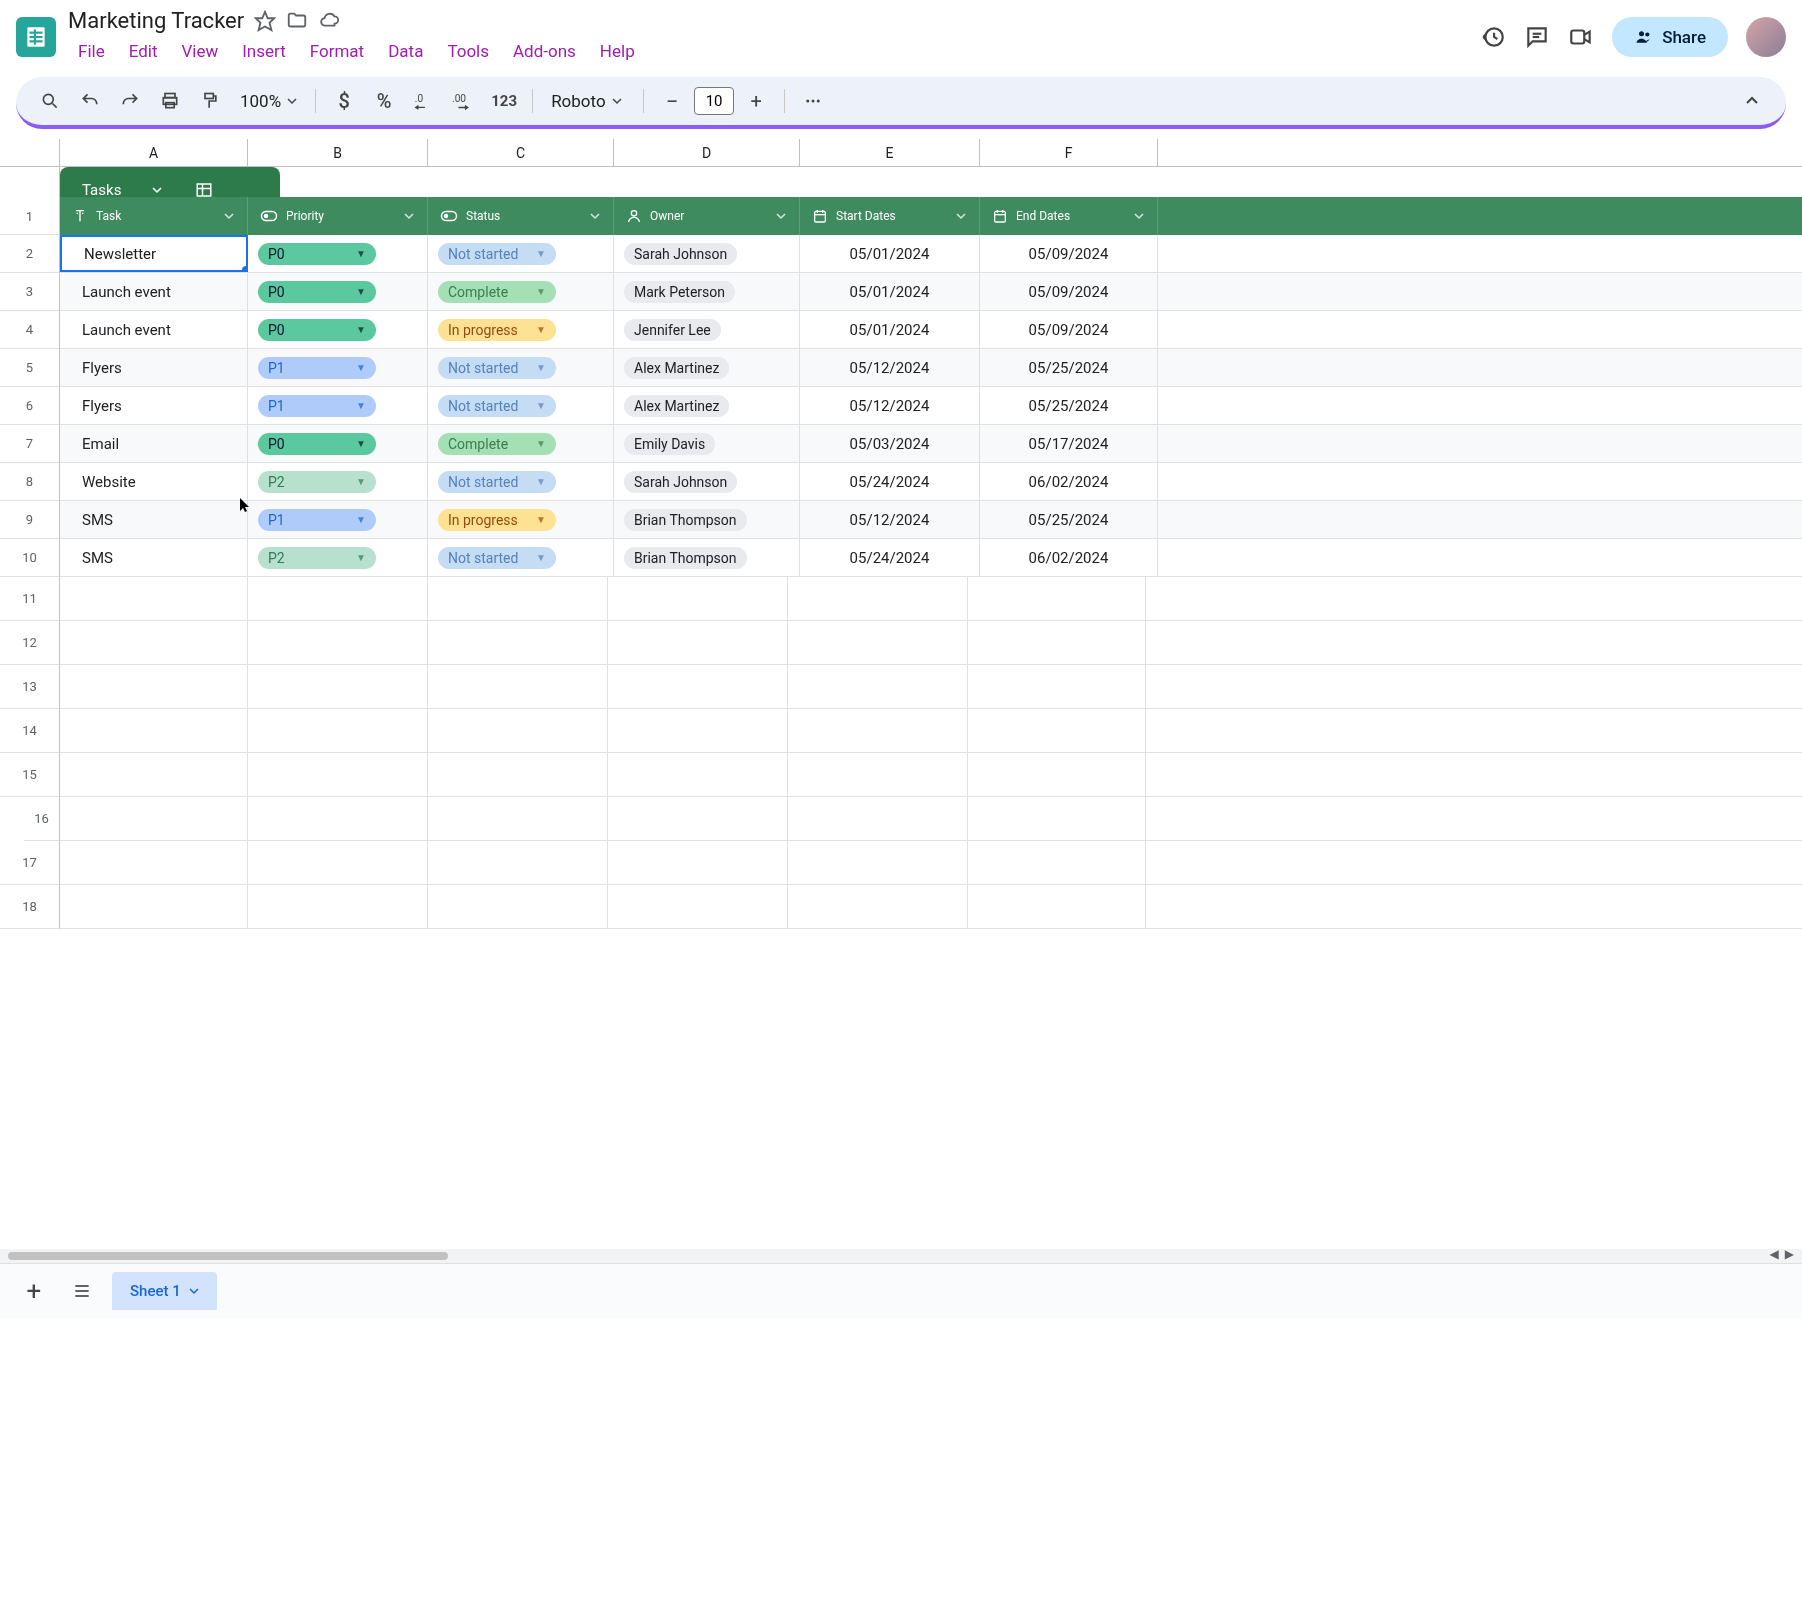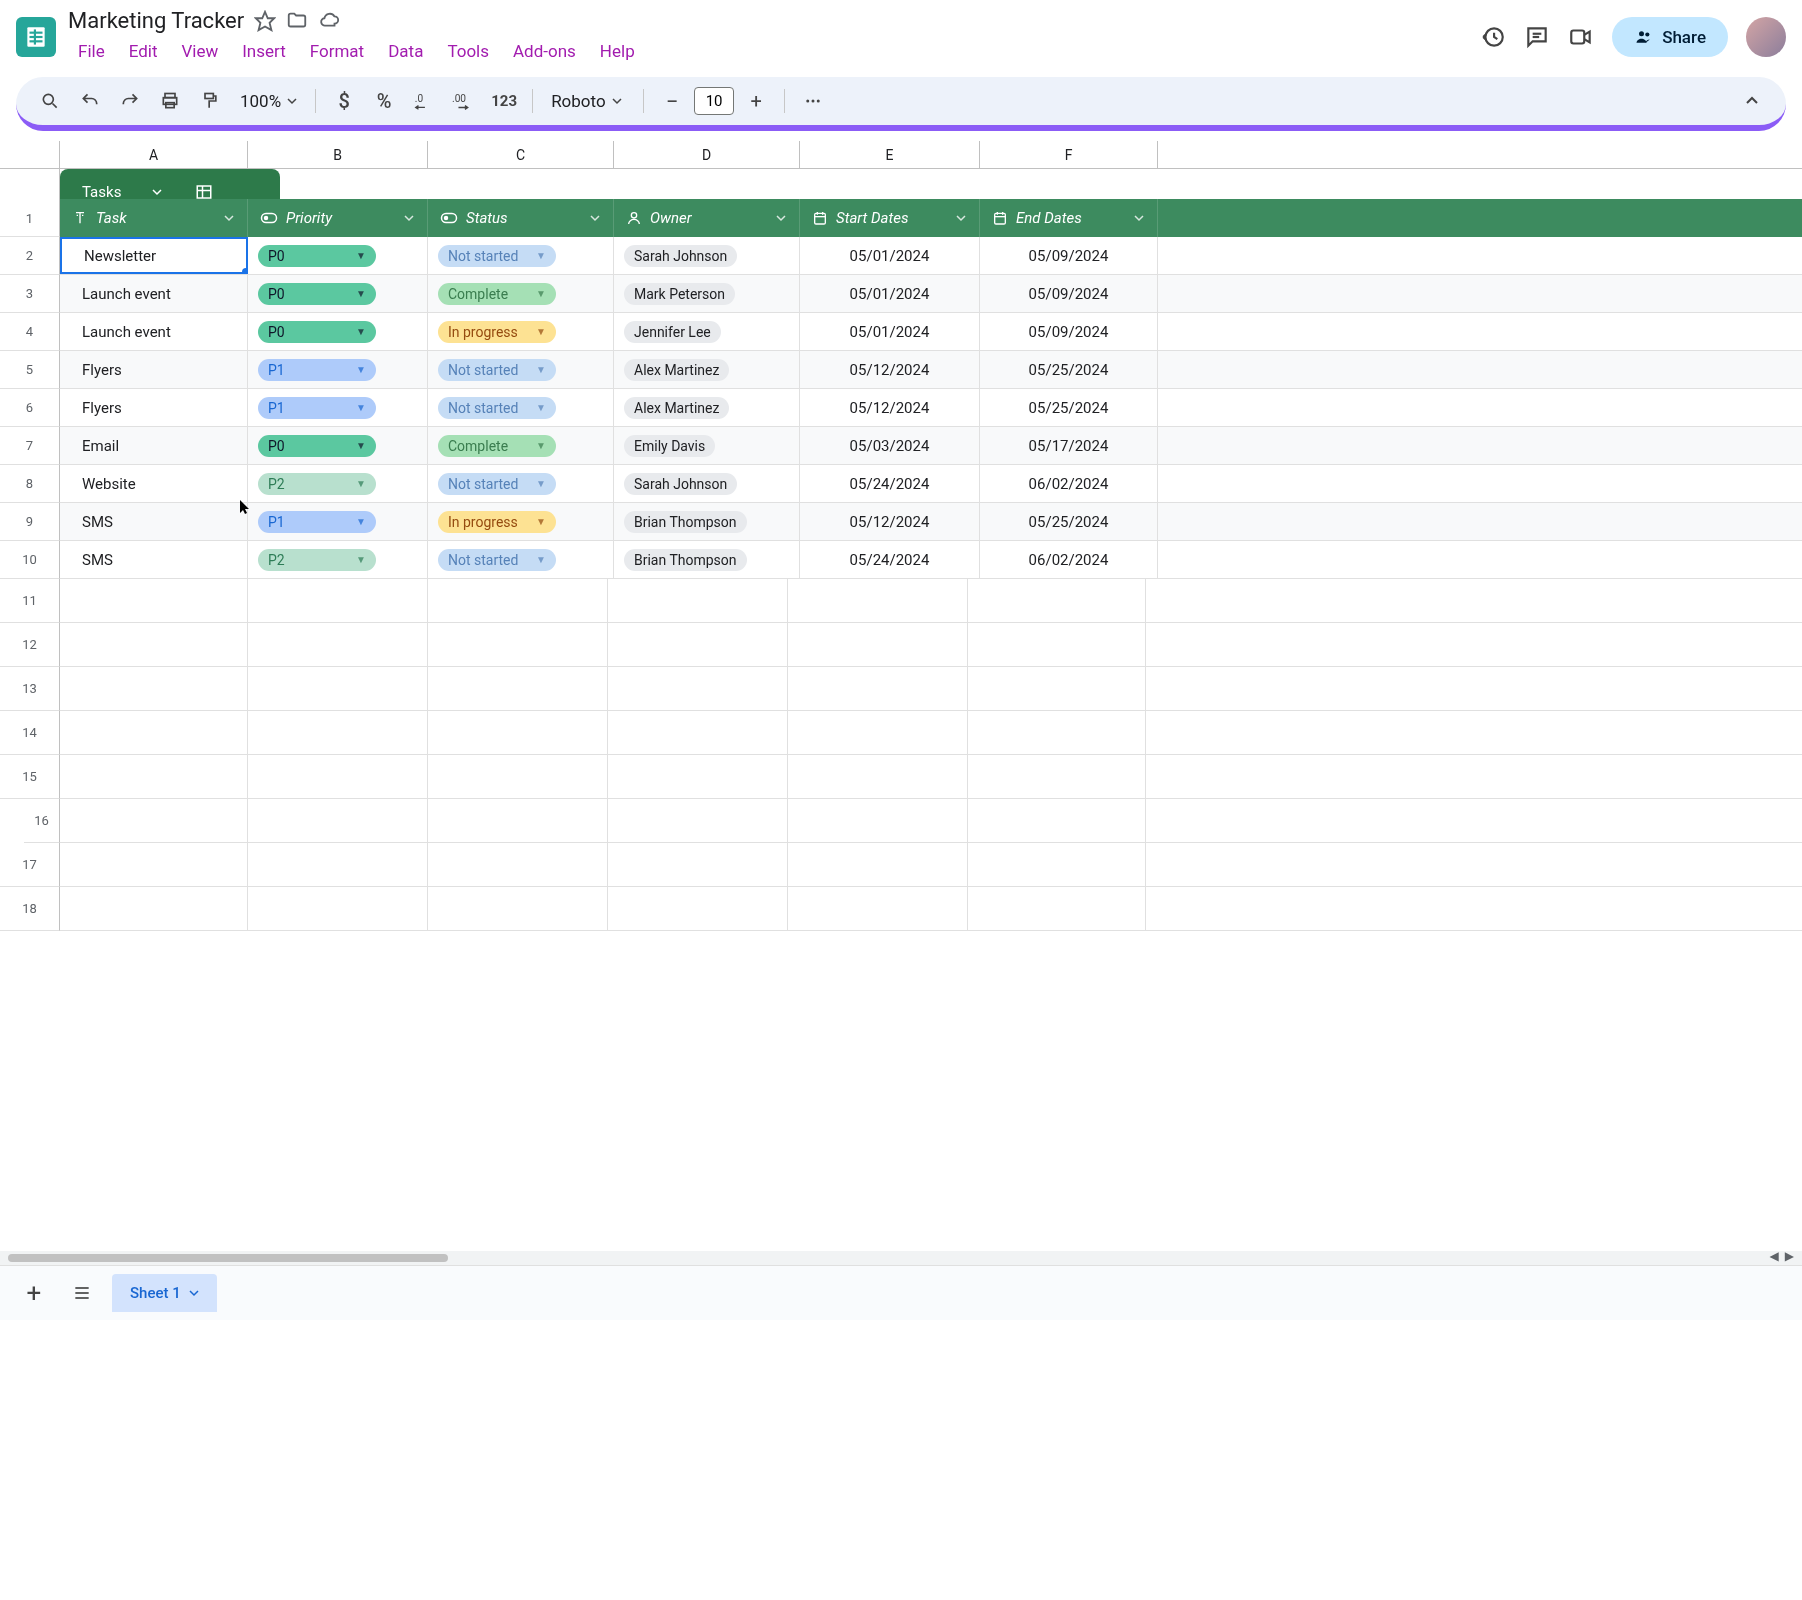--- a/index.html
+++ b/index.html
@@ -12,21 +12,21 @@
 .doc-title-row { display: flex; align-items: center; gap: 10px; }
 .doc-title { font-size: 22px; color: #202124; font-weight: 400; }
 .title-icon { color: #5f6368; cursor: pointer; }
 .menu-bar { display: flex; gap: 4px; margin-top: 4px; }
 .menu-item { font-size: 17px; color: #a21caf; padding: 4px 10px; cursor: pointer; border-radius: 4px; }
 .header-right { display: flex; align-items: center; gap: 18px; }
 .hdr-icon { color: #444; cursor: pointer; width: 26px; height: 26px; display:flex; align-items:center; justify-content:center;}
 .share-btn { background: #c2e7ff; border-radius: 40px; padding: 10px 22px; display: flex; align-items: center; gap: 8px; font-size: 17px; font-weight: 500; cursor: pointer; color:#001d35;}
 .avatar { width: 40px; height: 40px; border-radius: 50%; background: linear-gradient(135deg,#d4a5a5,#8b7d9b); background-size:cover;}
 
-.toolbar { display: flex; align-items: center; padding: 6px 16px; gap: 4px; border-bottom: 6px solid #8b5cf6; background: #edf2fa; border-radius: 40px; margin: 4px 16px 0 16px; }
+.toolbar { display: flex; align-items: center; padding: 6px 16px; gap: 4px; border-bottom: 4px solid #8b5cf6; background: #edf2fa; border-radius: 40px; margin: 4px 16px 0 16px; }
 .tb-btn { width: 36px; height: 36px; display: flex; align-items: center; justify-content: center; color: #444; cursor: pointer; border-radius: 4px; }
 .tb-sep { width: 1px; height: 24px; background: #c7c7c7; margin: 0 6px; }
 .zoom-sel { display: flex; align-items: center; gap: 6px; font-size: 17px; padding: 0 8px; cursor: pointer; }
 .font-sel { display: flex; align-items: center; gap: 6px; font-size: 17px; padding: 0 8px; cursor: pointer; min-width: 90px;}
 .font-size-box { display: flex; align-items: center; gap: 4px; }
 .fs-input { width: 40px; height: 28px; text-align: center; border: 1px solid #747775; border-radius: 4px; font-size: 15px; background:#fff;}
 .collapse-caret { margin-left: auto; color: #444; cursor: pointer; padding: 0 10px;}
 
 .sheet-area { position: relative; margin-top: 10px;}
 .col-headers { display: flex; height: 28px; background: #fff; border-bottom: 1px solid #c0c0c0;}
@@ -35,21 +35,21 @@
 
 .grid { display: flex; }
 .row-headers { width: 60px; }
 .row-h { height: 38px; text-align: center; font-size: 13px; color: #5f6368; line-height: 38px; border-right: 1px solid #c0c0c0; border-bottom: 1px solid #e0e0e0; background:#fff;}
 .row-h.first { height: 68px; line-height: 94px; position: relative;}
 .content { flex: 1; position: relative; }
 
 .table-header-bar { position: absolute; top: 0; left: 0; height: 46px; background: #0d652d; border-radius: 8px 8px 0 0; display: flex; align-items: center; padding: 0 10px; color: #fff; gap: 12px;}
 .table-tab { background: #2d7a4a; color:#fff; padding: 0px 20px 0 12px; font-size: 15px; display:flex; align-items:center; gap:30px; height:30px;}
 .th-row { position: absolute; top: 30px; left: 0; right: 0; height: 38px; background: #3d8b5f; display: flex; }
-.th-cell { display: flex; align-items: center; justify-content: space-between; color: #fff; font-size: 15px; padding: 16px 12px; border-right: 1px solid rgba(255,255,255,0.15); font-style: italic;}
+.th-cell { display: flex; align-items: center; justify-content: space-between; color: #fff; font-size: 12px; padding: 16px 12px; border-right: 1px solid rgba(255,255,255,0.15);}
 .th-cell .lbl { display:flex; align-items:center; gap:8px;}
 .th-caret { opacity: 0.8; cursor: pointer;}
 
 .data-rows { position: absolute; top: 68px; left: 0; right: 0; }
 .data-row { height: 38px; display: flex; border-bottom: 1px solid #e0e0e0; }
 .data-row:nth-child(even) { background: #f8f9fa; }
 .cell { display: flex; align-items: center; padding: 0 10px; font-size: 15px; border-right: 1px solid #e0e0e0; overflow: hidden;}
 .cell.selected { border: 2px solid #1a73e8; position: relative;}
 .cell.selected::after { content:''; position:absolute; right:-4px; bottom:-4px; width:8px; height:8px; background:#1a73e8; border-radius:50%;}
 

